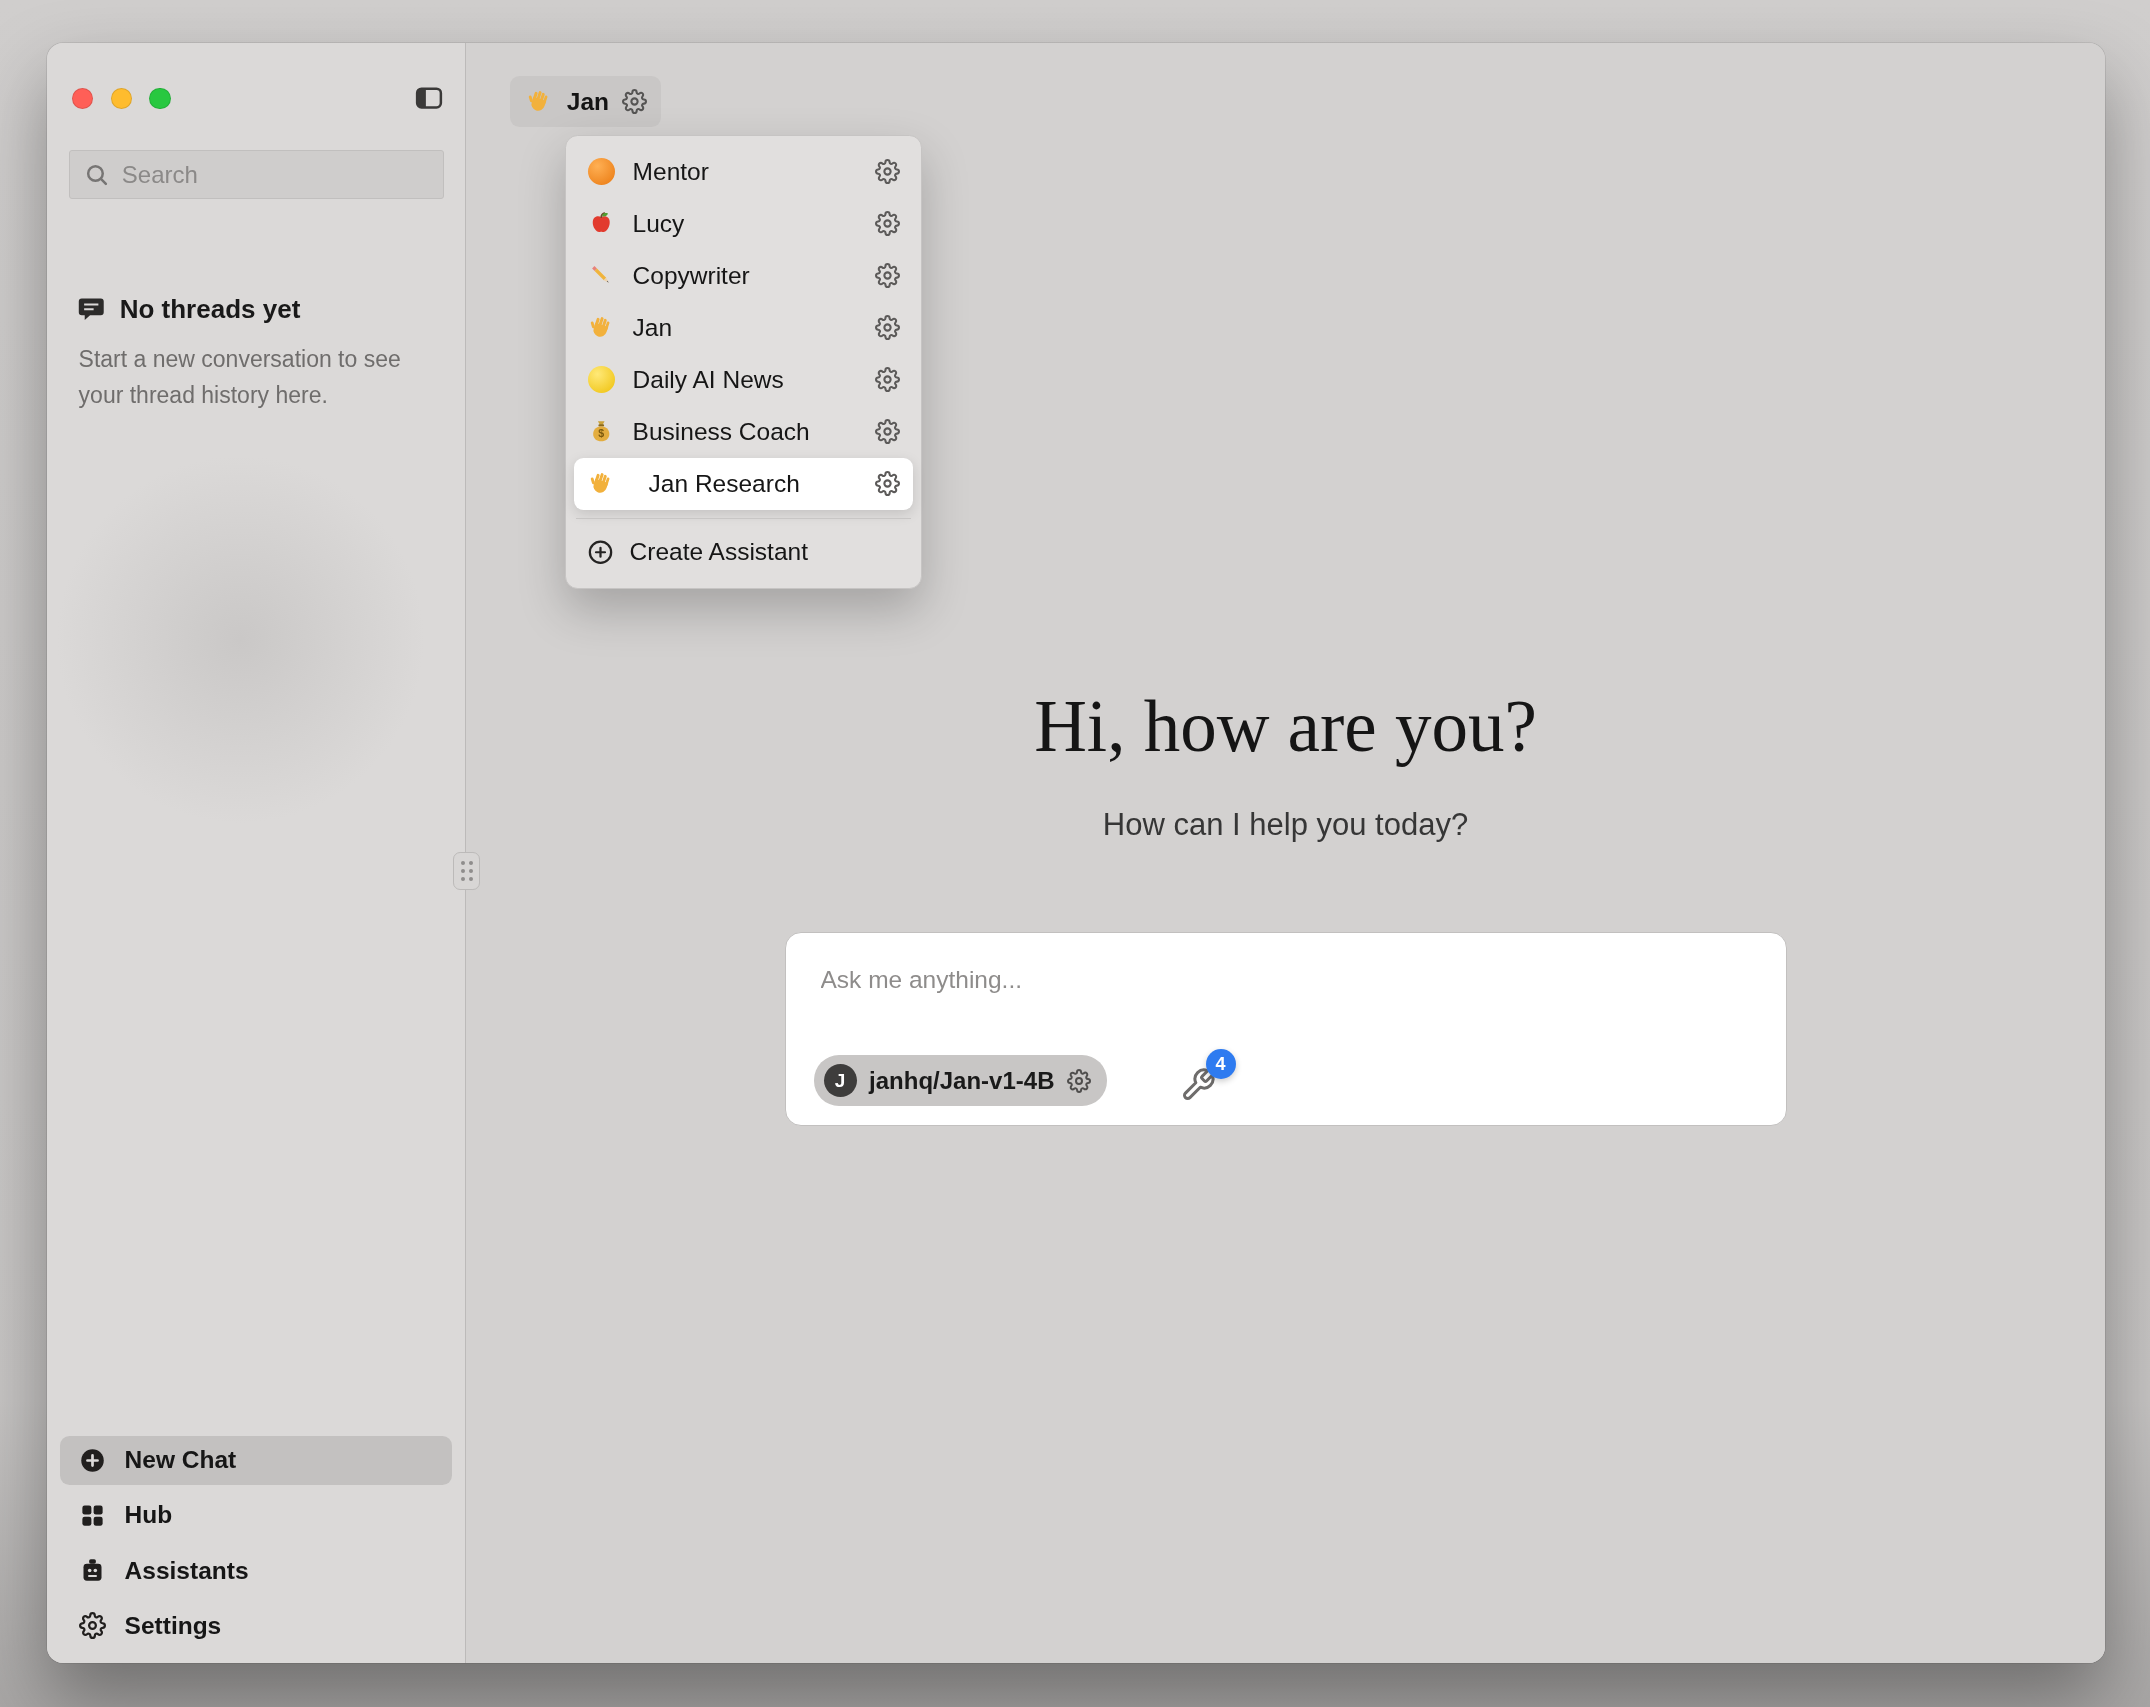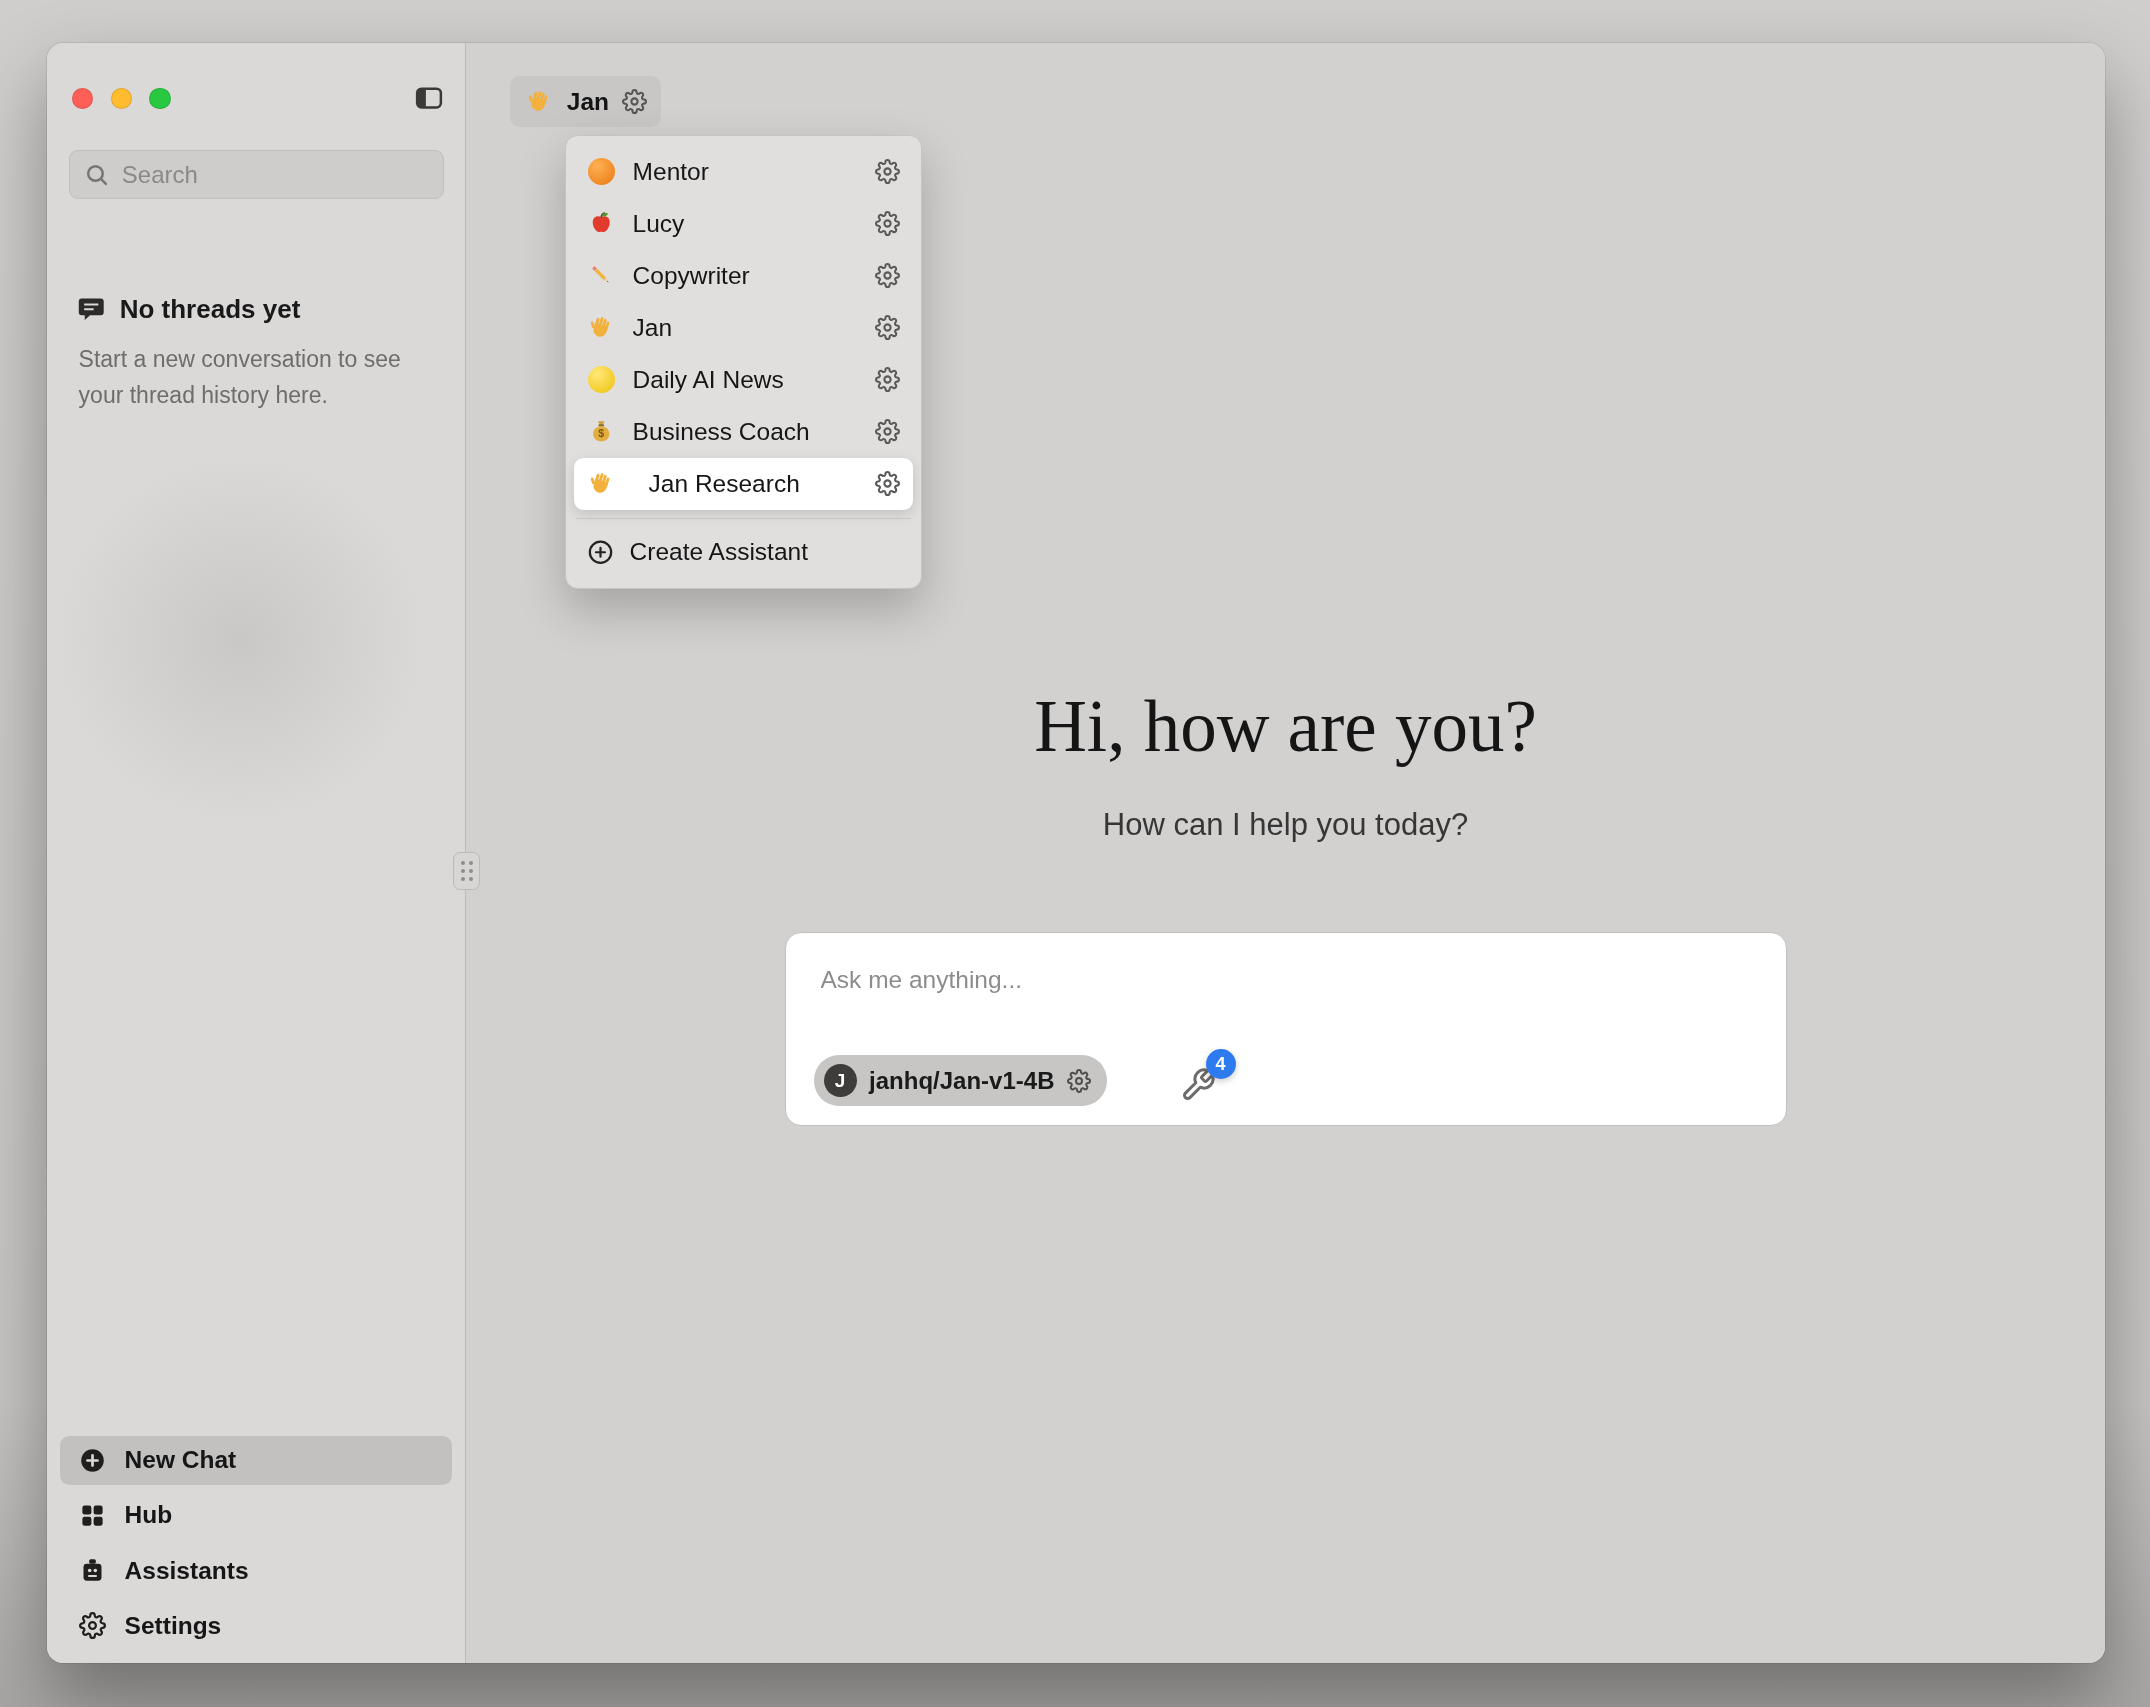--- a/index.html
+++ b/index.html
@@ -31,21 +31,21 @@
   }
   .traffic { position: absolute; top: 45px; left: 25px; display: flex; gap: 17.4px; }
   .light { width: 21.3px; height: 21.3px; border-radius: 50%; border: 0.8px solid rgba(0,0,0,.12); }
   .light.red { background: #ff5f57; }
   .light.yellow { background: #febc2e; }
   .light.green { background: #28c840; }
   .toggle-btn { position: absolute; top: 40px; right: 20.6px; width: 30px; height: 30px; color: #3a3938; }
 
   .search-box {
     position: absolute; top: 107px; left: 22px; width: 375px; height: 49px;
-    background: #cfcdcc; border: 0.8px solid #c1bfbe; border-radius: 9px;
+    background: #cfcdcc; border: 0.8px solid #c1bfbe; border-radius: 3px;
     display: flex; align-items: center; padding: 0 14.2px; gap: 12.6px;
   }
   .search-ic { width: 25px; height: 25px; color: #77757  4; color: #777574; flex: none; }
   .search-box input {
     border: 0; background: transparent; outline: none; width: 100%;
     font-size: 24px; color: #4a4948; font-family: inherit;
   }
   .search-box input::placeholder { color: #8b8988; }
 
   .empty { position: absolute; top: 251px; left: 19px; width: 384px; }

